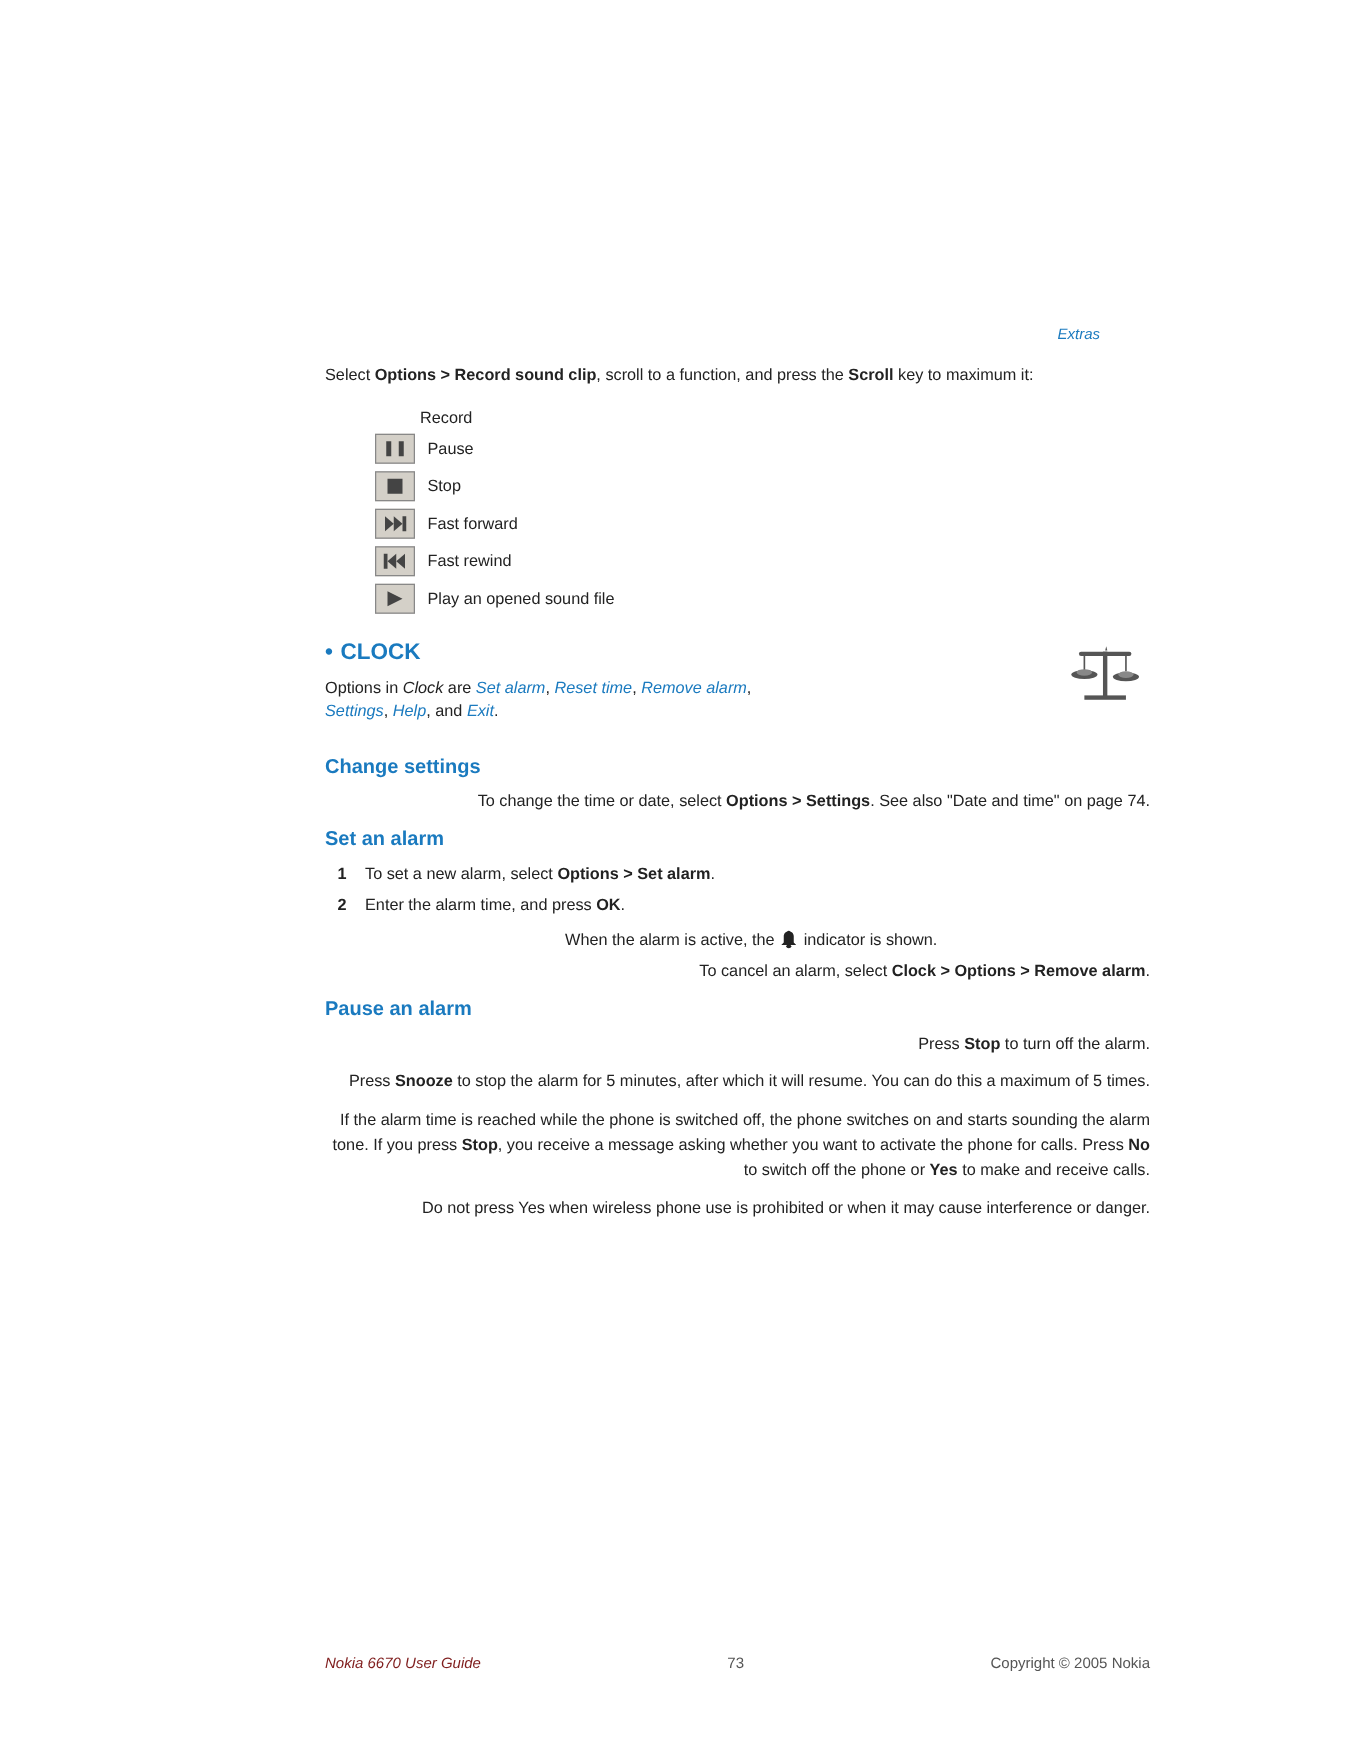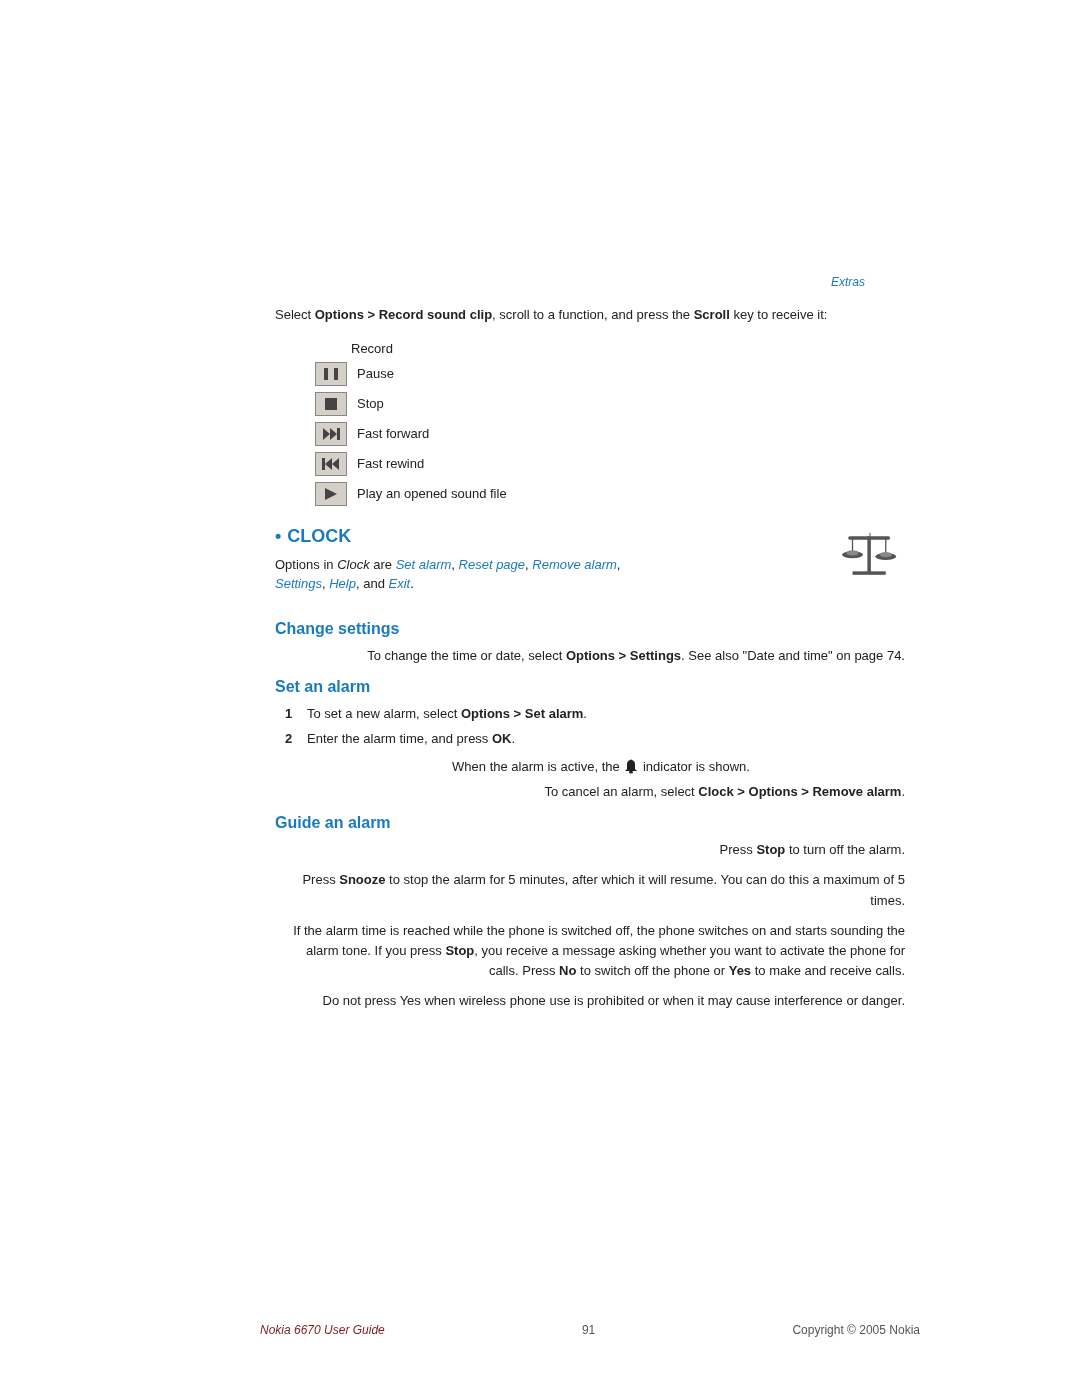--- a/index.html
+++ b/index.html
@@ -10,21 +10,21 @@
       color: #222;
       width: 1080px;
       min-height: 1397px;
       position: relative;
     }
 
     .page-container {
       width: 1080px;
       min-height: 1397px;
       background: #fff;
-      padding: 15px;
+      padding: 0;
       position: relative;
     }
 
     .content-area {
       margin: 0 auto;
       padding: 260px 160px 80px 260px;
       max-width: 1080px;
     }
 
     .extras-label {
@@ -222,21 +222,21 @@
   </style>
 </head>
 <body>
 
 <div class="page-container">
   <div class="content-area">
 
     <div class="extras-label">Extras</div>
 
     <p class="intro-text">
-      <span>Select </span><b>Options &gt; Record sound clip</b><span>, scroll to a function, and press the </span><b>Scroll</b><span> key to receive it:</span>
+      <span>Select </span><b>Options &gt; Record sound clip</b><span>, scroll to a function, and press the </span><b>Scroll</b><span> key to maximum it:</span>
     </p>
 
     <div class="icon-list">
 
       <div class="record-text">Record</div>
 
       <div class="icon-row">
         <div class="icon-box">
           <svg viewBox="0 0 20 16" xmlns="http://www.w3.org/2000/svg">
             <rect x="3" y="2" width="4" height="12" fill="#444"></rect>
@@ -287,21 +287,21 @@
       </div>
     </div>
 
     <div class="clock-section">
       <div class="clock-header">
         <div class="clock-title-area">
           <div class="clock-heading">
             <span class="bullet">•</span><span class="title-text">CLOCK</span>
           </div>
           <p class="clock-options-text">
-            Options in <em>Clock</em> are <a class="blue-link">Set alarm</a>, <a class="blue-link">Reset page</a>, <a class="blue-link">Remove alarm</a>,<br>
+            Options in <em>Clock</em> are <a class="blue-link">Set alarm</a>, <a class="blue-link">Reset time</a>, <a class="blue-link">Remove alarm</a>,<br>
             <a class="blue-link">Settings</a>, <a class="blue-link">Help</a>, and <a class="blue-link">Exit</a>.
           </p>
         </div>
 
         <svg class="clock-icon" viewBox="0 0 80 65" xmlns="http://www.w3.org/2000/svg">
 
           <rect x="37" y="10" width="4" height="42" fill="#555"></rect>
           <rect x="20" y="50" width="38" height="4" fill="#555"></rect>
 
           <rect x="15" y="10" width="48" height="4" fill="#555" rx="2"></rect>
@@ -344,32 +344,32 @@
         <path d="M8 1 C5.5 1 4 3 4 5 L4 10 L2 12 L14 12 L12 10 L12 5 C12 3 10.5 1 8 1 Z" fill="#222" stroke="none"></path>
         <ellipse cx="8" cy="13" rx="2" ry="1.5" fill="#222"></ellipse>
         <circle cx="8" cy="1.5" r="1" fill="#222"></circle>
       </svg>
       indicator is shown.
     </p>
     <p class="section-para">
       To cancel an alarm, select <b>Clock &gt; Options &gt; Remove alarm</b>.
     </p>
 
-    <h2 class="section-heading">Guide an alarm</h2>
+    <h2 class="section-heading">Pause an alarm</h2>
     <p class="section-para">
       Press <b>Stop</b> to turn off the alarm.
     </p>
     <p class="section-para">
       Press <b>Snooze</b> to stop the alarm for 5 minutes, after which it will resume. You can do this a maximum of 5 times.
     </p>
     <p class="section-para">
       If the alarm time is reached while the phone is switched off, the phone switches on and starts sounding the alarm tone. If you press <b>Stop</b>, you receive a message asking whether you want to activate the phone for calls. Press <b>No</b> to switch off the phone or <b>Yes</b> to make and receive calls.
     </p>
     <p class="section-para">Do not press Yes when wireless phone use is prohibited or when it may cause interference or danger.</p>
 
   </div>
 
   <div class="footer">
     <span class="footer-left">Nokia 6670 User Guide</span>
-    <span class="footer-center">91</span>
+    <span class="footer-center">73</span>
     <span class="footer-right">Copyright © 2005 Nokia</span>
   </div>
 </div>
 
 </body></html>

